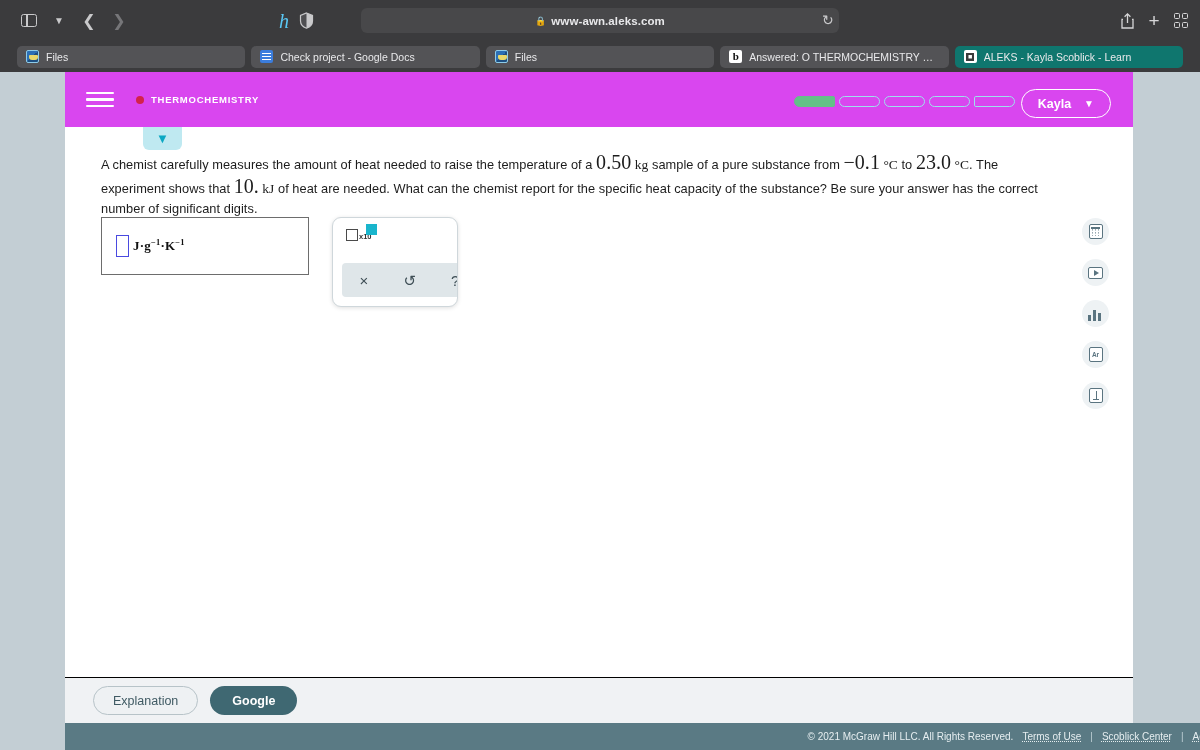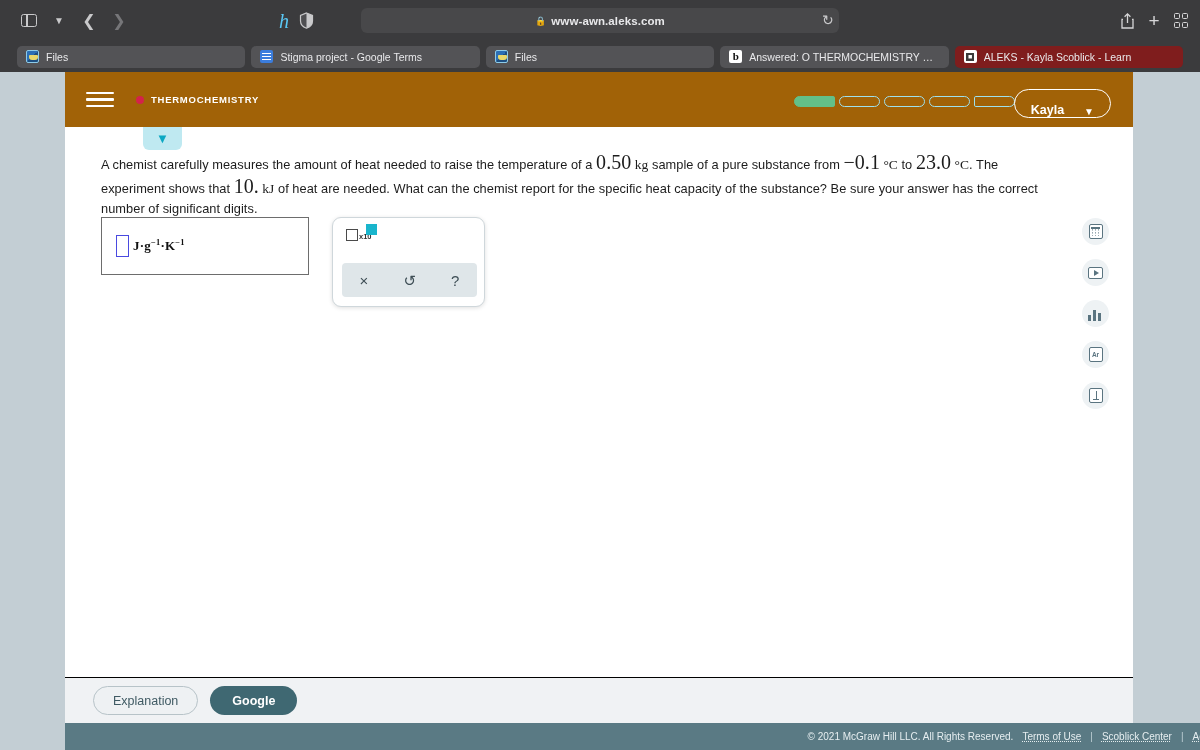--- a/index.html
+++ b/index.html
@@ -79,21 +79,21 @@
     display: flex; align-items: center; gap: 6px;
     padding: 0 17px;
   }
   .tab {
     height: 22px; border-radius: 5px;
     background: #535356;
     display: flex; align-items: center; gap: 7px;
     padding: 0 9px; flex: 1 1 0; min-width: 0;
     overflow: hidden;
   }
-  .tab.active { background: #7f1d1d; }
+  .tab.active { background: #0f766e; }
   .tab-title {
     font-size: 10.5px; color: #e9e9eb;
     white-space: nowrap; overflow: hidden; text-overflow: ellipsis;
   }
   .favicon { width: 13px; height: 13px; flex: 0 0 13px; border-radius: 2px; position: relative; }
   .favicon.finder {
     background: linear-gradient(135deg,#2b6fb5 0 50%, #1d4f82 50% 100%);
     border: 0.5px solid #8ecbe8;
   }
   .favicon.finder::after {
@@ -118,21 +118,21 @@
     font-style: normal;
   }
 
   
   .page { position: absolute; top: 72px; left: 0; width: 1200px; height: 678px; background: #c3ced4; }
   .doc { position: absolute; left: 65px; top: 0; width: 1068px; height: 678px; background: #fff; }
 
   
   .aleks-header {
     position: absolute; left: 0; top: 0; width: 1068px; height: 55px;
-    background: #a16207;
+    background: #d946ef;
     display: flex; align-items: center;
   }
   .hamburger {
     margin-left: 21px; width: 28px; height: 28px;
     display: flex; flex-direction: column; justify-content: center; gap: 4px;
     cursor: pointer;
   }
   .hamburger i { display: block; height: 2.6px; background: #fff; border-radius: 1px; }
   .hdr-titles { margin-left: 22px; }
   .hdr-eyebrow {
@@ -145,21 +145,21 @@
   .progress { position: absolute; left: 729px; top: 24px; display: flex; gap: 4px; }
   .seg { width: 41px; height: 11px; border: 1.3px solid #9fe0ec; border-radius: 6px; }
   .seg.first { border-radius: 6px 2px 2px 6px; }
   .seg.last  { border-radius: 2px 6px 6px 2px; }
   .seg.filled { background: #63c088; border-color: #63c088; }
 
   .user-pill {
     position: absolute; right: 22px; top: 17px;
     height: 29px; padding: 0 16px;
     border: 1.6px solid #fff; border-radius: 16px;
-    display: flex; align-items: flex-end; gap: 20px;
+    display: flex; align-items: center; gap: 13px;
     color: #fff; font-size: 12.5px; font-weight: 600;
   }
   .user-pill .cv { font-size: 10px; }
 
   
   .collapse-tab {
     position: absolute; left: 78px; top: 55px;
     width: 39px; height: 23px;
     background: #bfe9f1; border-radius: 0 0 6px 6px;
     display: flex; align-items: center; justify-content: center;
@@ -188,21 +188,21 @@
     display: inline-block; vertical-align: middle;
   }
   .unit-expr {
     font-family: Liberation Serif, serif;
     font-size: 13px; color: #111; margin-left: 4px;
     font-weight: 700; letter-spacing: .2px;
   }
   .unit-expr sup { font-size: 8.5px; font-weight: 700; }
 
   .toolpanel {
-    width: 153px; height: 90px;
+    width: 126px; height: 90px;
     background: #fff; border: 1px solid #cfd7db; border-radius: 9px;
     box-shadow: 0 1px 4px rgba(0,0,0,.13);
     position: relative; overflow: hidden;
   }
   .sci-btn {
     position: absolute; left: 13px; top: 11px;
     display: flex; align-items: flex-end; gap: 0;
   }
   .sq {
     width: 12px; height: 12px;
@@ -334,21 +334,21 @@
     <div class="tab">
       <span class="favicon finder"></span>
       <span class="tab-title">Files</span>
     </div>
     <div class="tab">
       <span class="favicon docs">
           <i></i>
           <i></i>
           <i></i>
         </span>
-      <span class="tab-title">Stigma project - Google Terms</span>
+      <span class="tab-title">Check project - Google Docs</span>
     </div>
     <div class="tab">
       <span class="favicon finder"></span>
       <span class="tab-title">Files</span>
     </div>
     <div class="tab">
       <span class="favicon brainly">b</span>
       <span class="tab-title">Answered: O THERMOCHEMISTRY Cal...</span>
     </div>
     <div class="tab active">

